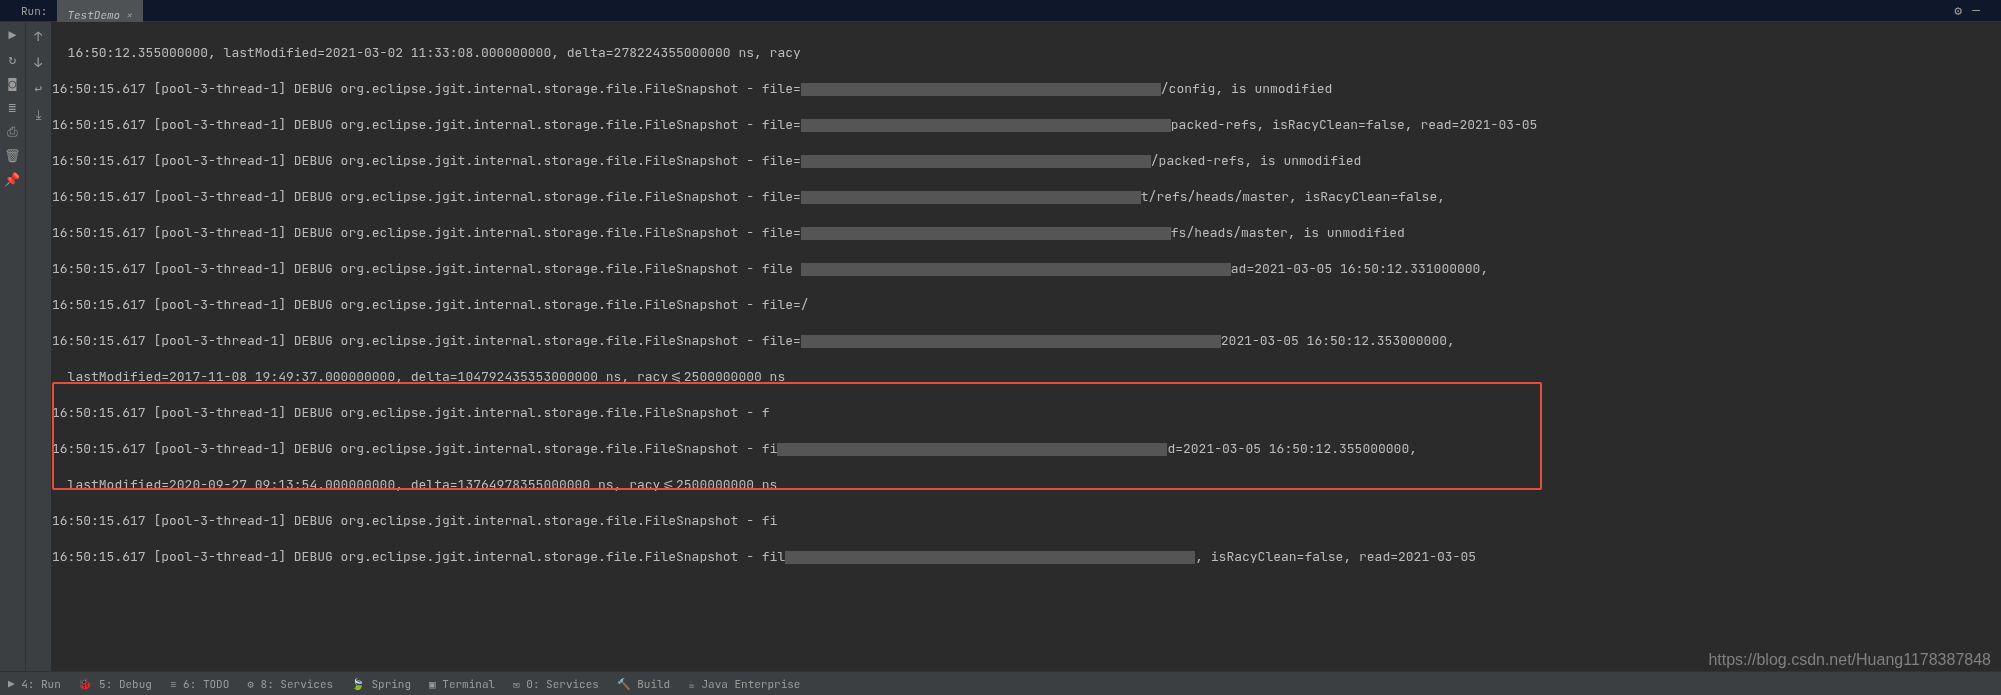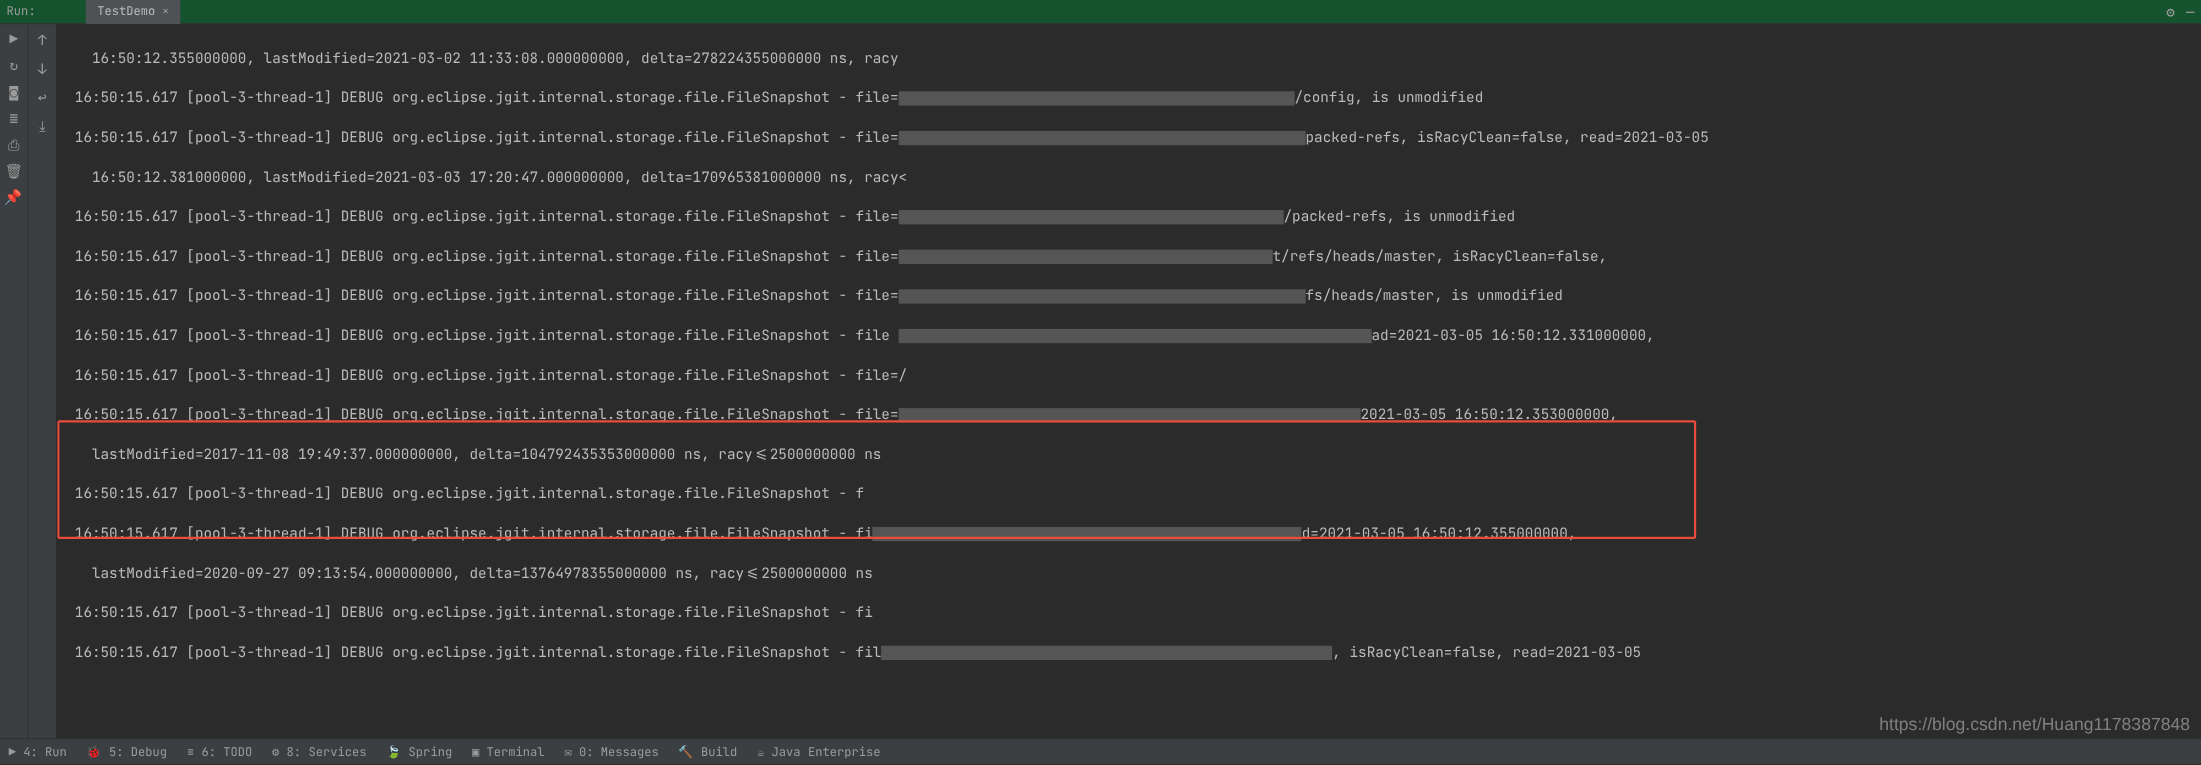--- a/index.html
+++ b/index.html
@@ -3,44 +3,44 @@
 <meta charset="utf-8">
 <style>
 * { margin:0; padding:0; box-sizing:border-box; }
 body {
   background:#2b2b2b; color:#bbbbbb;
   font-family:"JetBrains Mono","Consolas",monospace;
   font-size:13px; width:2001px; height:695px;
   overflow:hidden; display:flex; flex-direction:column;
 }
 .topbar {
-  height:22px; background:#14532d; display:flex;
-  align-items:center; padding:0 6px; border-bottom:1px solid #323232;gap:36px;
+  height:22px; background:#0f172a; display:flex;
+  align-items:center; padding:0 21px; border-bottom:1px solid #323232;
 }
 .topbar .label { color:#9b9b9b; font-size:11px; margin-right:10px; }
 .tab {
-  height:22px; display:flex; align-items:center; padding:0 10px;
-  background:#4e5254; color:#bbbbbb; font-size:11px; gap:6px;
+  height:22px; display:flex; align-items:flex-end; padding:0 10px;
+  background:#4e5254; color:#bbbbbb; font-size:11px; gap:6px;font-style:italic;
 }
 .tab .close { color:#9b9b9b; font-size:11px; }
 .topbar-right { margin-left:auto; display:flex; gap:10px; align-items:center; }
 .topbar-right span { color:#9b9b9b; font-size:13px; }
 .main { flex:1; display:flex; min-height:0; }
 .gutter {
   width:26px; background:#3c3f41; display:flex; flex-direction:column;
   align-items:center; padding-top:6px; gap:10px; border-right:1px solid #323232;
 }
 .gutter .ic { width:14px; height:14px; color:#9b9b9b; display:flex; align-items:center; justify-content:center; }
 .actions {
   width:26px; background:#3c3f41; display:flex; flex-direction:column;
   align-items:center; padding-top:6px; gap:10px; border-right:1px solid #2b2b2b;
 }
 .actions .ic { width:16px; height:16px; color:#9b9b9b; display:flex; align-items:center; justify-content:center; }
 .console {
-  flex:1; background:#2b2b2b; color:#bbbbbb; padding:4px 10px 4px 16px;
+  flex:1; background:#2b2b2b; color:#bbbbbb; padding:4px 10px 4px 0;
   font-family:"JetBrains Mono","Consolas",monospace; font-size:13px;
   line-height:18px; white-space:pre; overflow:hidden; position:relative;
 }
 .line { white-space:pre; }
 .hlbox {
   position:absolute; border:2px solid #e74c3c; pointer-events:none;
   border-radius:2px;
 }
 .redacted {
   display:inline-block; vertical-align:middle;
@@ -86,21 +86,20 @@
   <div class="actions">
     <div class="ic">↑</div>
     <div class="ic">↓</div>
     <div class="ic">↩</div>
     <div class="ic">⤓</div>
   </div>
   <div class="console">
 <div class="line">  16:50:12.355000000, lastModified=2021-03-02 11:33:08.000000000, delta=278224355000000 ns, racy</div>
 <div class="line"><span>16:50:15.617 [pool-3-thread-1] DEBUG org.eclipse.jgit.internal.storage.file.FileSnapshot - file=</span><span class="redacted" style="width:360px"></span><span>/config, is unmodified</span></div>
 <div class="line"><span>16:50:15.617 [pool-3-thread-1] DEBUG org.eclipse.jgit.internal.storage.file.FileSnapshot - file=</span><span class="redacted" style="width:370px"></span><span>packed-refs, isRacyClean=false, read=2021-03-05</span></div>
-<div class="line">  16:50:12.381000000, lastModified=2021-03-03 17:20:47.000000000, delta=170965381000000 ns, racy&lt;</div>
 <div class="line"><span>16:50:15.617 [pool-3-thread-1] DEBUG org.eclipse.jgit.internal.storage.file.FileSnapshot - file=</span><span class="redacted" style="width:350px"></span><span>/packed-refs, is unmodified</span></div>
 <div class="line"><span>16:50:15.617 [pool-3-thread-1] DEBUG org.eclipse.jgit.internal.storage.file.FileSnapshot - file=</span><span class="redacted" style="width:340px"></span><span>t/refs/heads/master, isRacyClean=false,</span></div>
 <div class="line"><span>16:50:15.617 [pool-3-thread-1] DEBUG org.eclipse.jgit.internal.storage.file.FileSnapshot - file=</span><span class="redacted" style="width:370px"></span><span>fs/heads/master, is unmodified</span></div>
 <div class="line"><span>16:50:15.617 [pool-3-thread-1] DEBUG org.eclipse.jgit.internal.storage.file.FileSnapshot - file </span><span class="redacted" style="width:430px"></span><span>ad=2021-03-05 16:50:12.331000000,</span></div>
 <div class="line">16:50:15.617 [pool-3-thread-1] DEBUG org.eclipse.jgit.internal.storage.file.FileSnapshot - file=/</div>
 <div class="line"><span>16:50:15.617 [pool-3-thread-1] DEBUG org.eclipse.jgit.internal.storage.file.FileSnapshot - file=</span><span class="redacted" style="width:420px"></span><span>2021-03-05 16:50:12.353000000,</span></div>
 <div class="line">  lastModified=2017-11-08 19:49:37.000000000, delta=104792435353000000 ns, racy&lt;=2500000000 ns</div>
 <div class="line">16:50:15.617 [pool-3-thread-1] DEBUG org.eclipse.jgit.internal.storage.file.FileSnapshot - f</div>
 <div class="line"><span>16:50:15.617 [pool-3-thread-1] DEBUG org.eclipse.jgit.internal.storage.file.FileSnapshot - fi</span><span class="redacted" style="width:390px"></span><span>d=2021-03-05 16:50:12.355000000,</span></div>
 <div class="line">  lastModified=2020-09-27 09:13:54.000000000, delta=13764978355000000 ns, racy&lt;=2500000000 ns</div>
@@ -133,21 +132,21 @@
   <div class="bi">
       <span>⚙ 8: Services</span>
     </div>
   <div class="bi">
       <span>🍃 Spring</span>
     </div>
   <div class="bi">
       <span>▣ Terminal</span>
     </div>
   <div class="bi">
-      <span>✉ 0: Messages</span>
+      <span>✉ 0: Services</span>
     </div>
   <div class="bi">
       <span>🔨 Build</span>
     </div>
   <div class="bi">
       <span>☕ Java Enterprise</span>
     </div>
 </div>
 
 </body></html>

